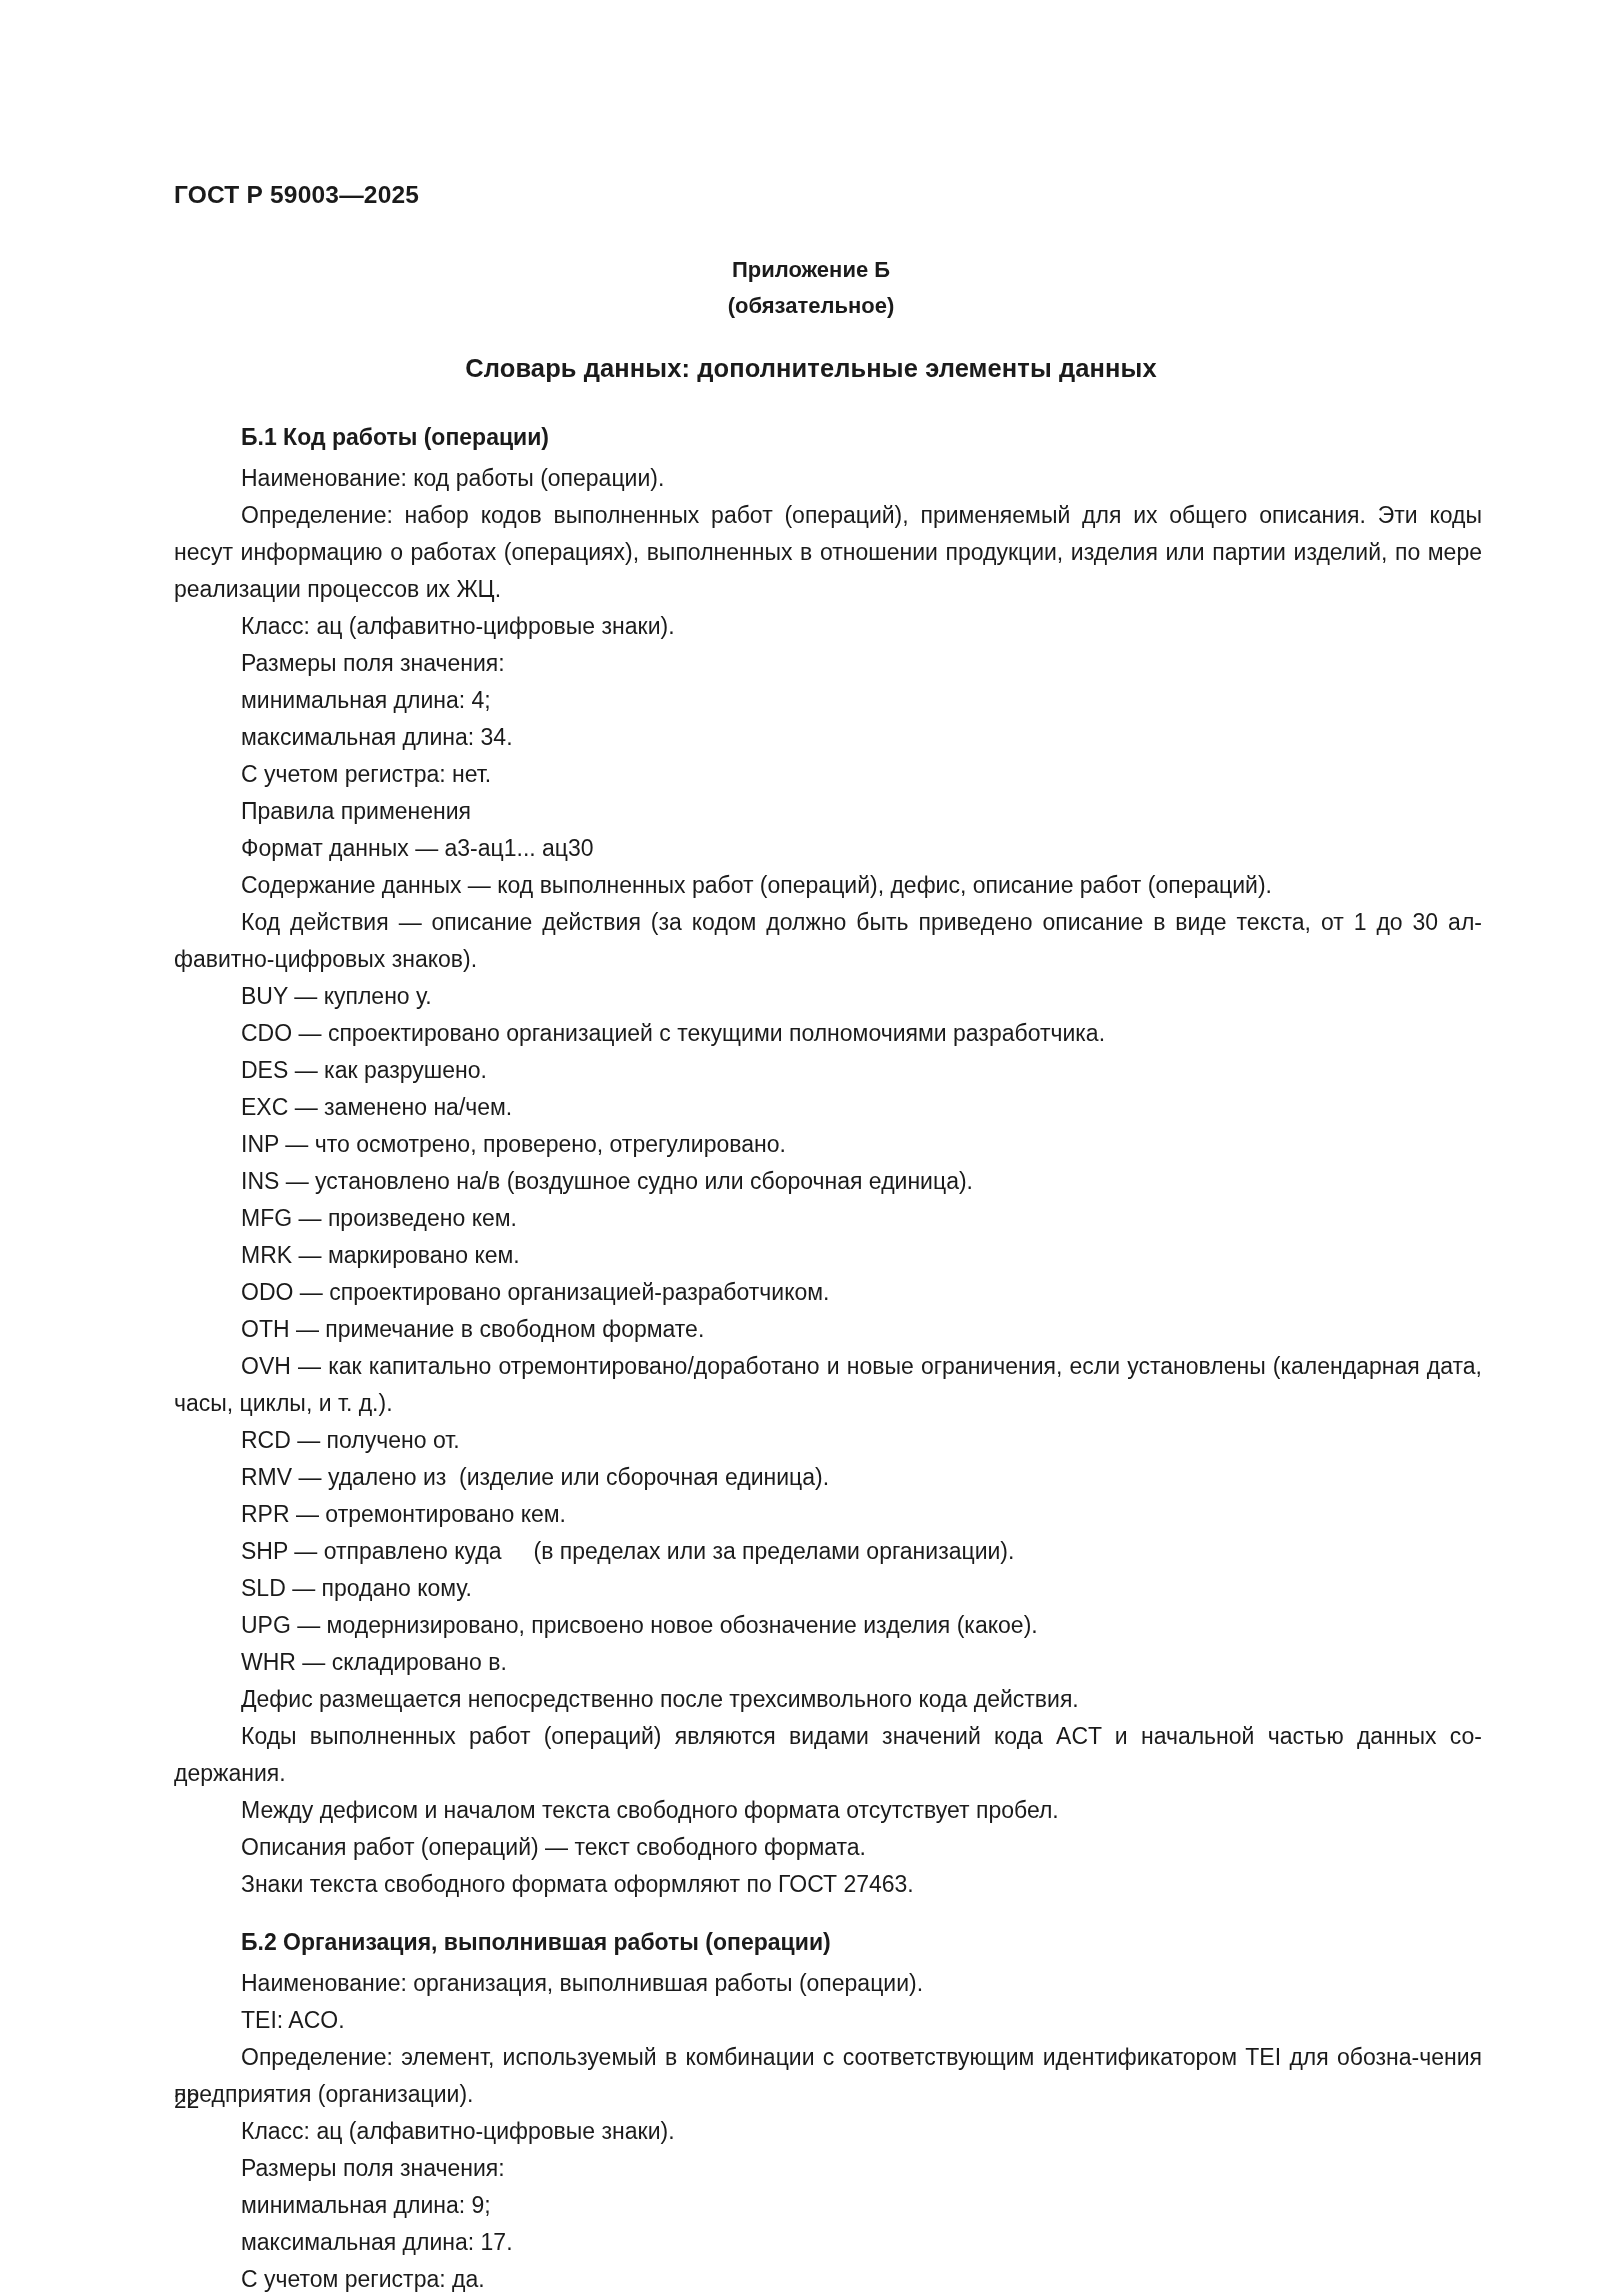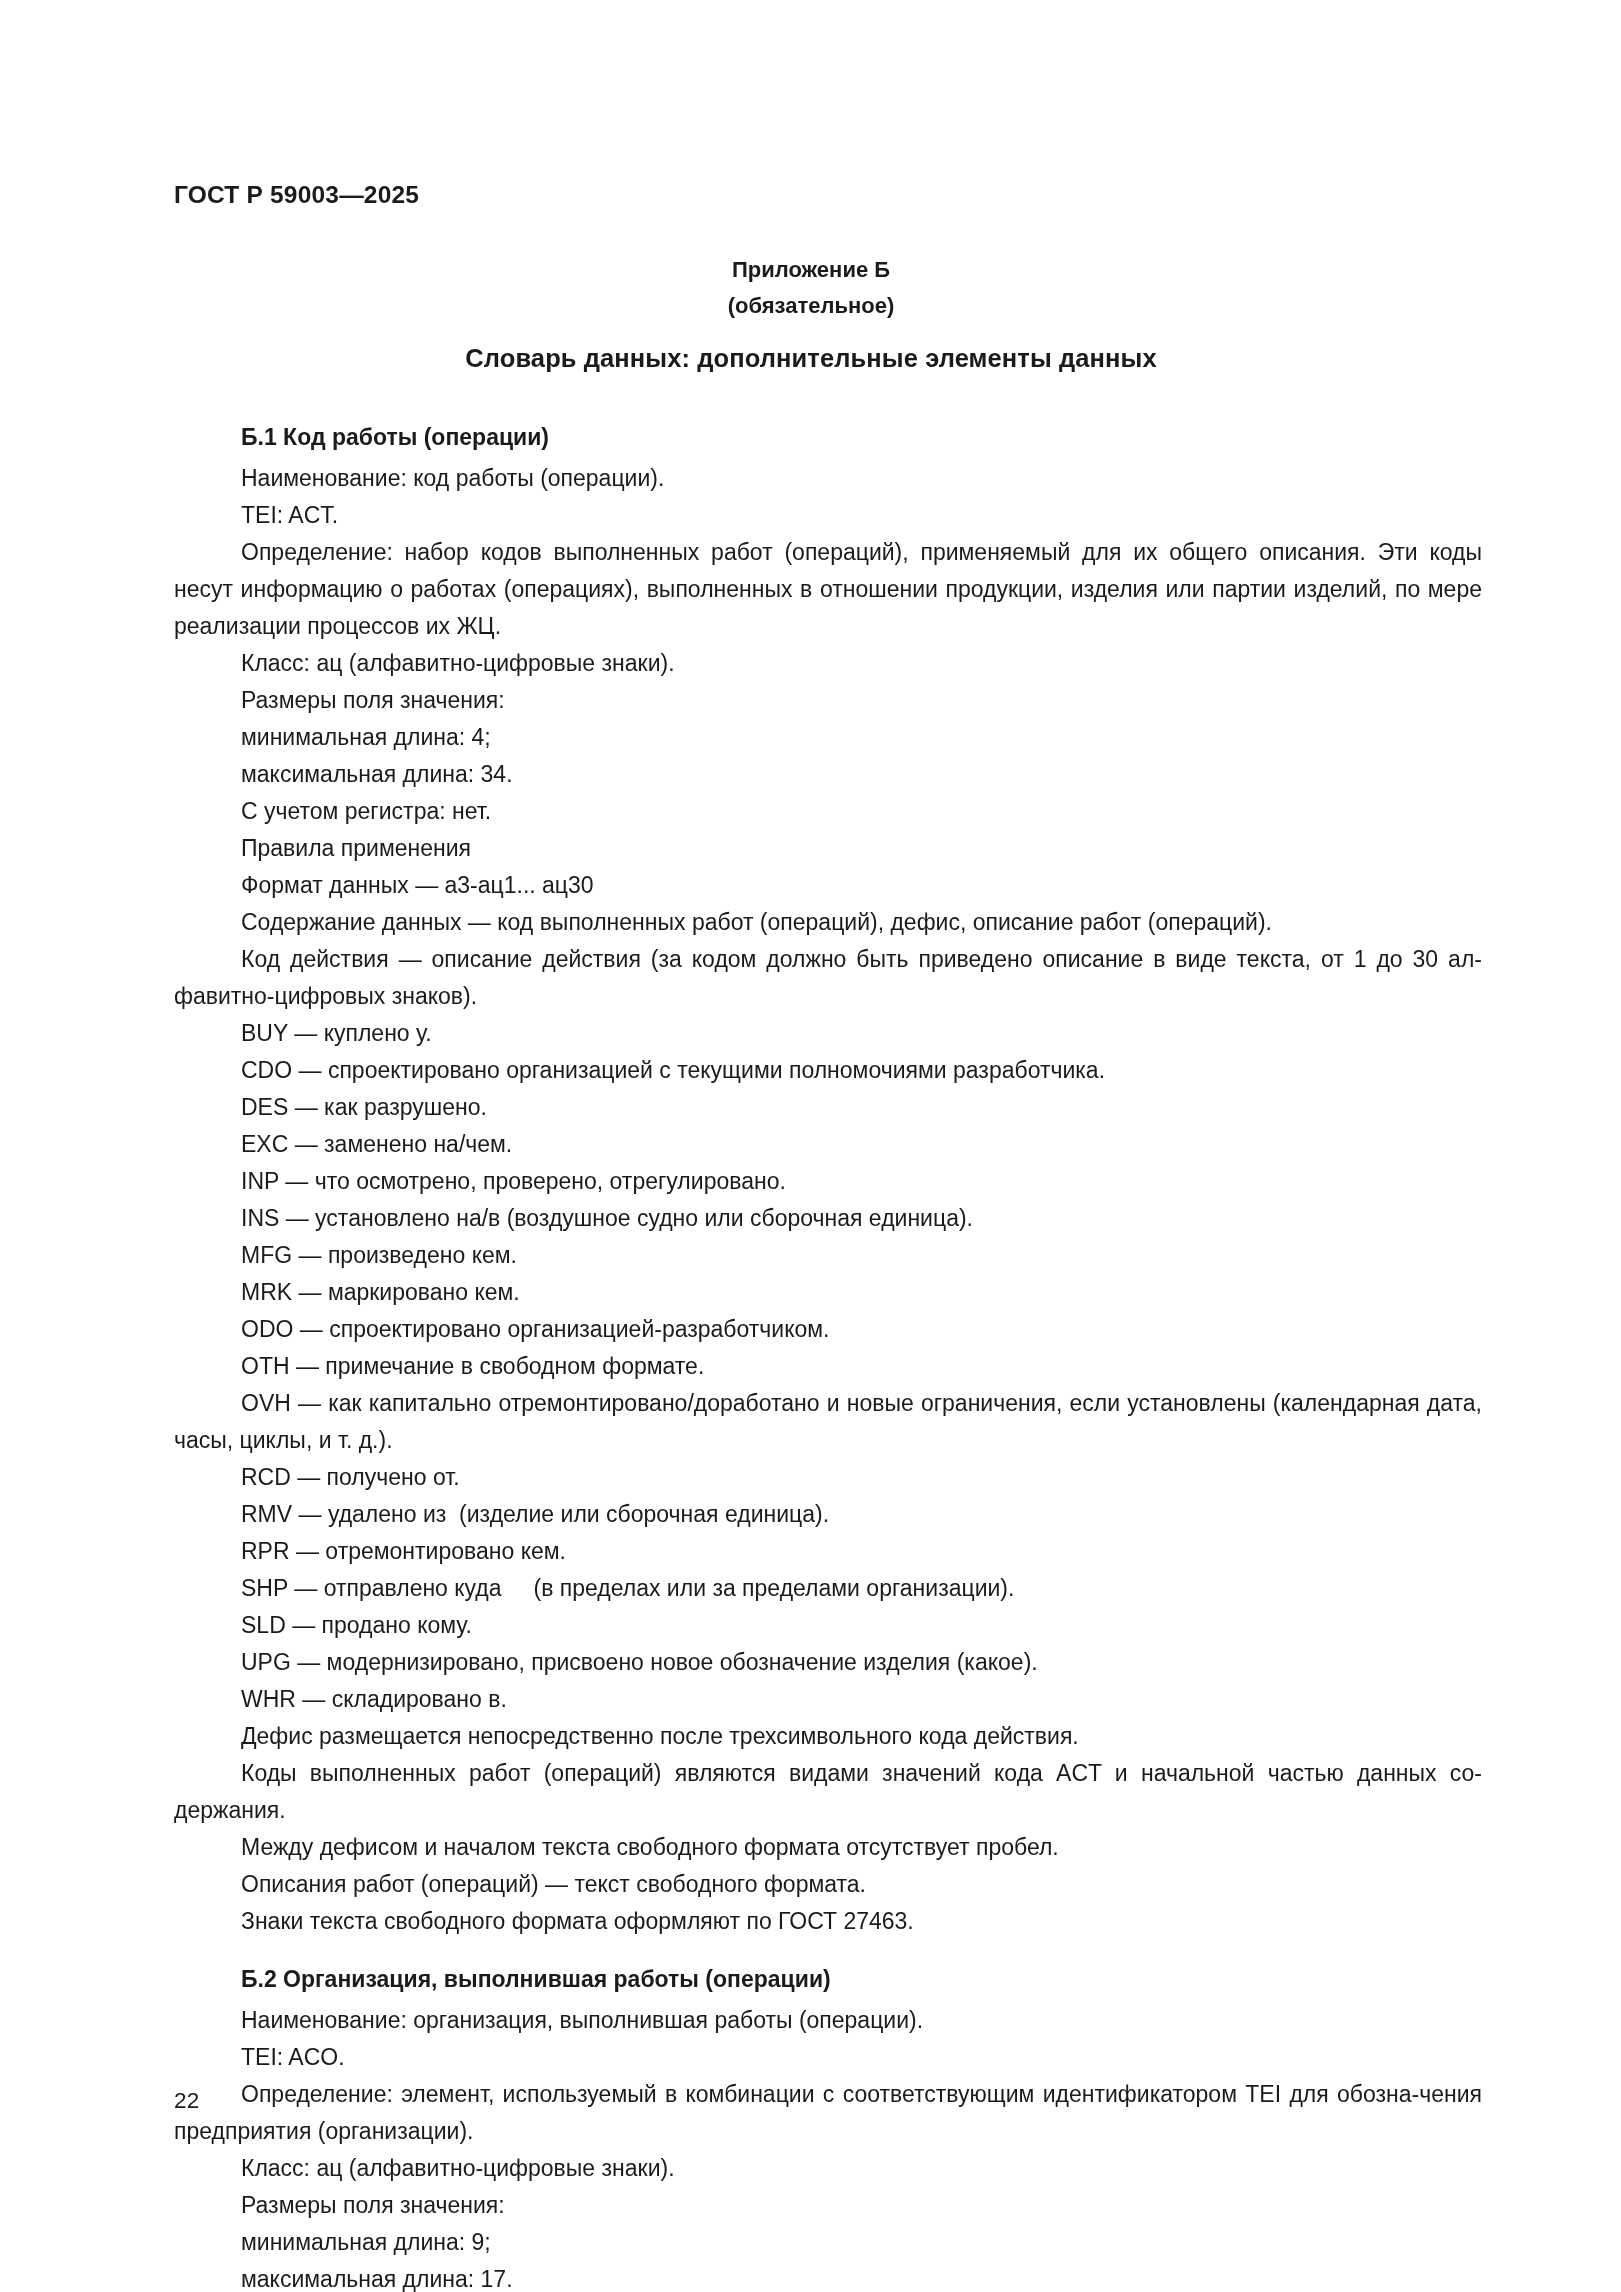--- a/index.html
+++ b/index.html
@@ -39,21 +39,21 @@
     text-align: center;
   }
   .annex-line {
     font-size: 22px;
     font-weight: bold;
     line-height: 36px;
   }
 
   .annex-title {
     position: absolute;
-    top: 310px;
+    top: 320px;
     left: 174px;
     width: 1274px;
     text-align: center;
     font-size: 25.5px;
     font-weight: bold;
     letter-spacing: 0.1px;
   }
 
   
   .body {
@@ -111,21 +111,20 @@
     <div class="annex-line">(обязательное)</div>
   </div>
 
   <div class="annex-title">Словарь данных: дополнительные элементы данных</div>
 
   <div class="body">
 
     <div class="sec-head">Б.1 Код работы (операции)</div>
 
     <p class="para">Наименование: код работы (операции).</p>
-    <p class="para">TEI: ACT.</p>
     <p class="para">Определение: набор кодов выполненных работ (операций), применяемый для их общего описания. Эти коды несут информацию о работах (операциях), выполненных в отношении продукции, изделия или партии изделий, по мере реализации процессов их ЖЦ.</p>
     <p class="para">Класс: ац (алфавитно-цифровые знаки).</p>
     <p class="para">Размеры поля значения:</p>
     <p class="para">минимальная длина: 4;</p>
     <p class="para">максимальная длина: 34.</p>
     <p class="para">С учетом регистра: нет.</p>
     <p class="para">Правила применения</p>
     <p class="para">Формат данных — а3-ац1... ац30</p>
     <p class="para">Содержание данных — код выполненных работ (операций), дефис, описание работ (операций).</p>
     <p class="para">Код действия — описание действия (за кодом должно быть приведено описание в виде текста, от 1 до 30 ал-фавитно-цифровых знаков).</p>

